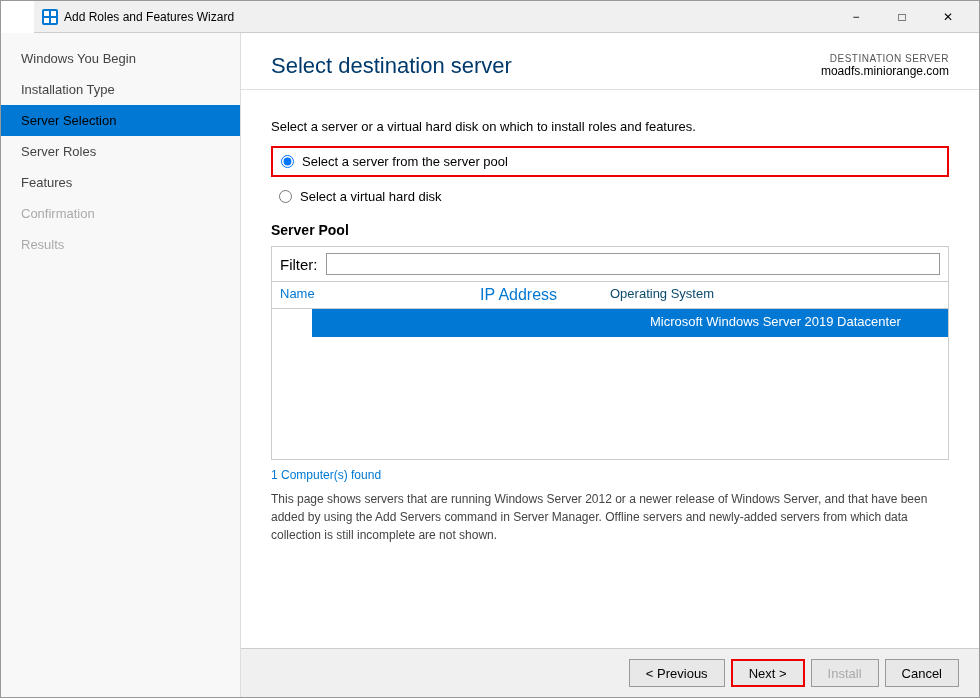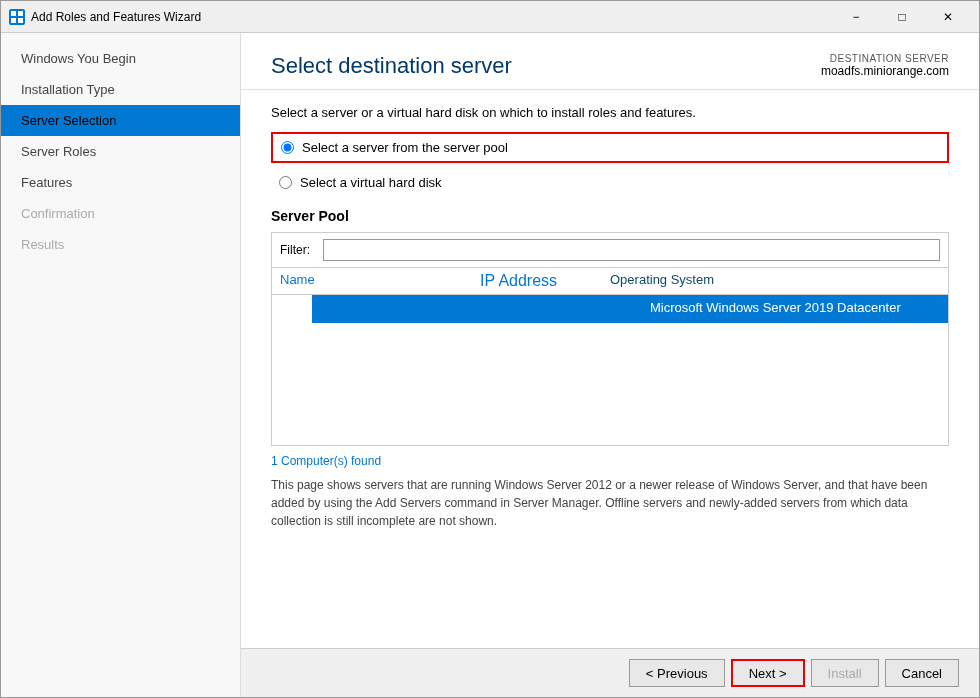--- a/index.html
+++ b/index.html
@@ -23,20 +23,21 @@
 
     
     .title-bar {
       background: #f0f0f0;
       height: 32px;
       display: flex;
       align-items: center;
       padding: 0 8px;
       border-bottom: 1px solid #ccc;
       flex-shrink: 0;
+      margin-left: 33px;
     }
     .title-bar-icon {
       width: 16px;
       height: 16px;
       margin-right: 6px;
       background: #0078d4;
       border-radius: 2px;
       display: flex;
       align-items: center;
       justify-content: center;
@@ -93,20 +94,21 @@
       color: #aaa;
     }
 
     
     .right-panel {
       flex: 1;
       display: flex;
       flex-direction: column;
       padding: 0;
       overflow: hidden;
+      gap: 14px;
     }
 
     .panel-header {
       padding: 20px 30px 10px 30px;
       border-bottom: 1px solid #e0e0e0;
       display: flex;
       justify-content: space-between;
       align-items: flex-start;
     }
     .panel-title {
@@ -177,21 +179,21 @@
       background: #fff;
     }
 
     .filter-row {
       display: flex;
       align-items: center;
       padding: 6px 8px;
       border-bottom: 1px solid #ccc;
     }
     .filter-label {
-      font-size: 12px;
+      font-size: 15px;
       color: #000;
       margin-right: 8px;
       min-width: 35px;
     }
     .filter-input {
       flex: 1;
       height: 22px;
       border: 1px solid #999;
       padding: 0 4px;
       font-size: 12px;

